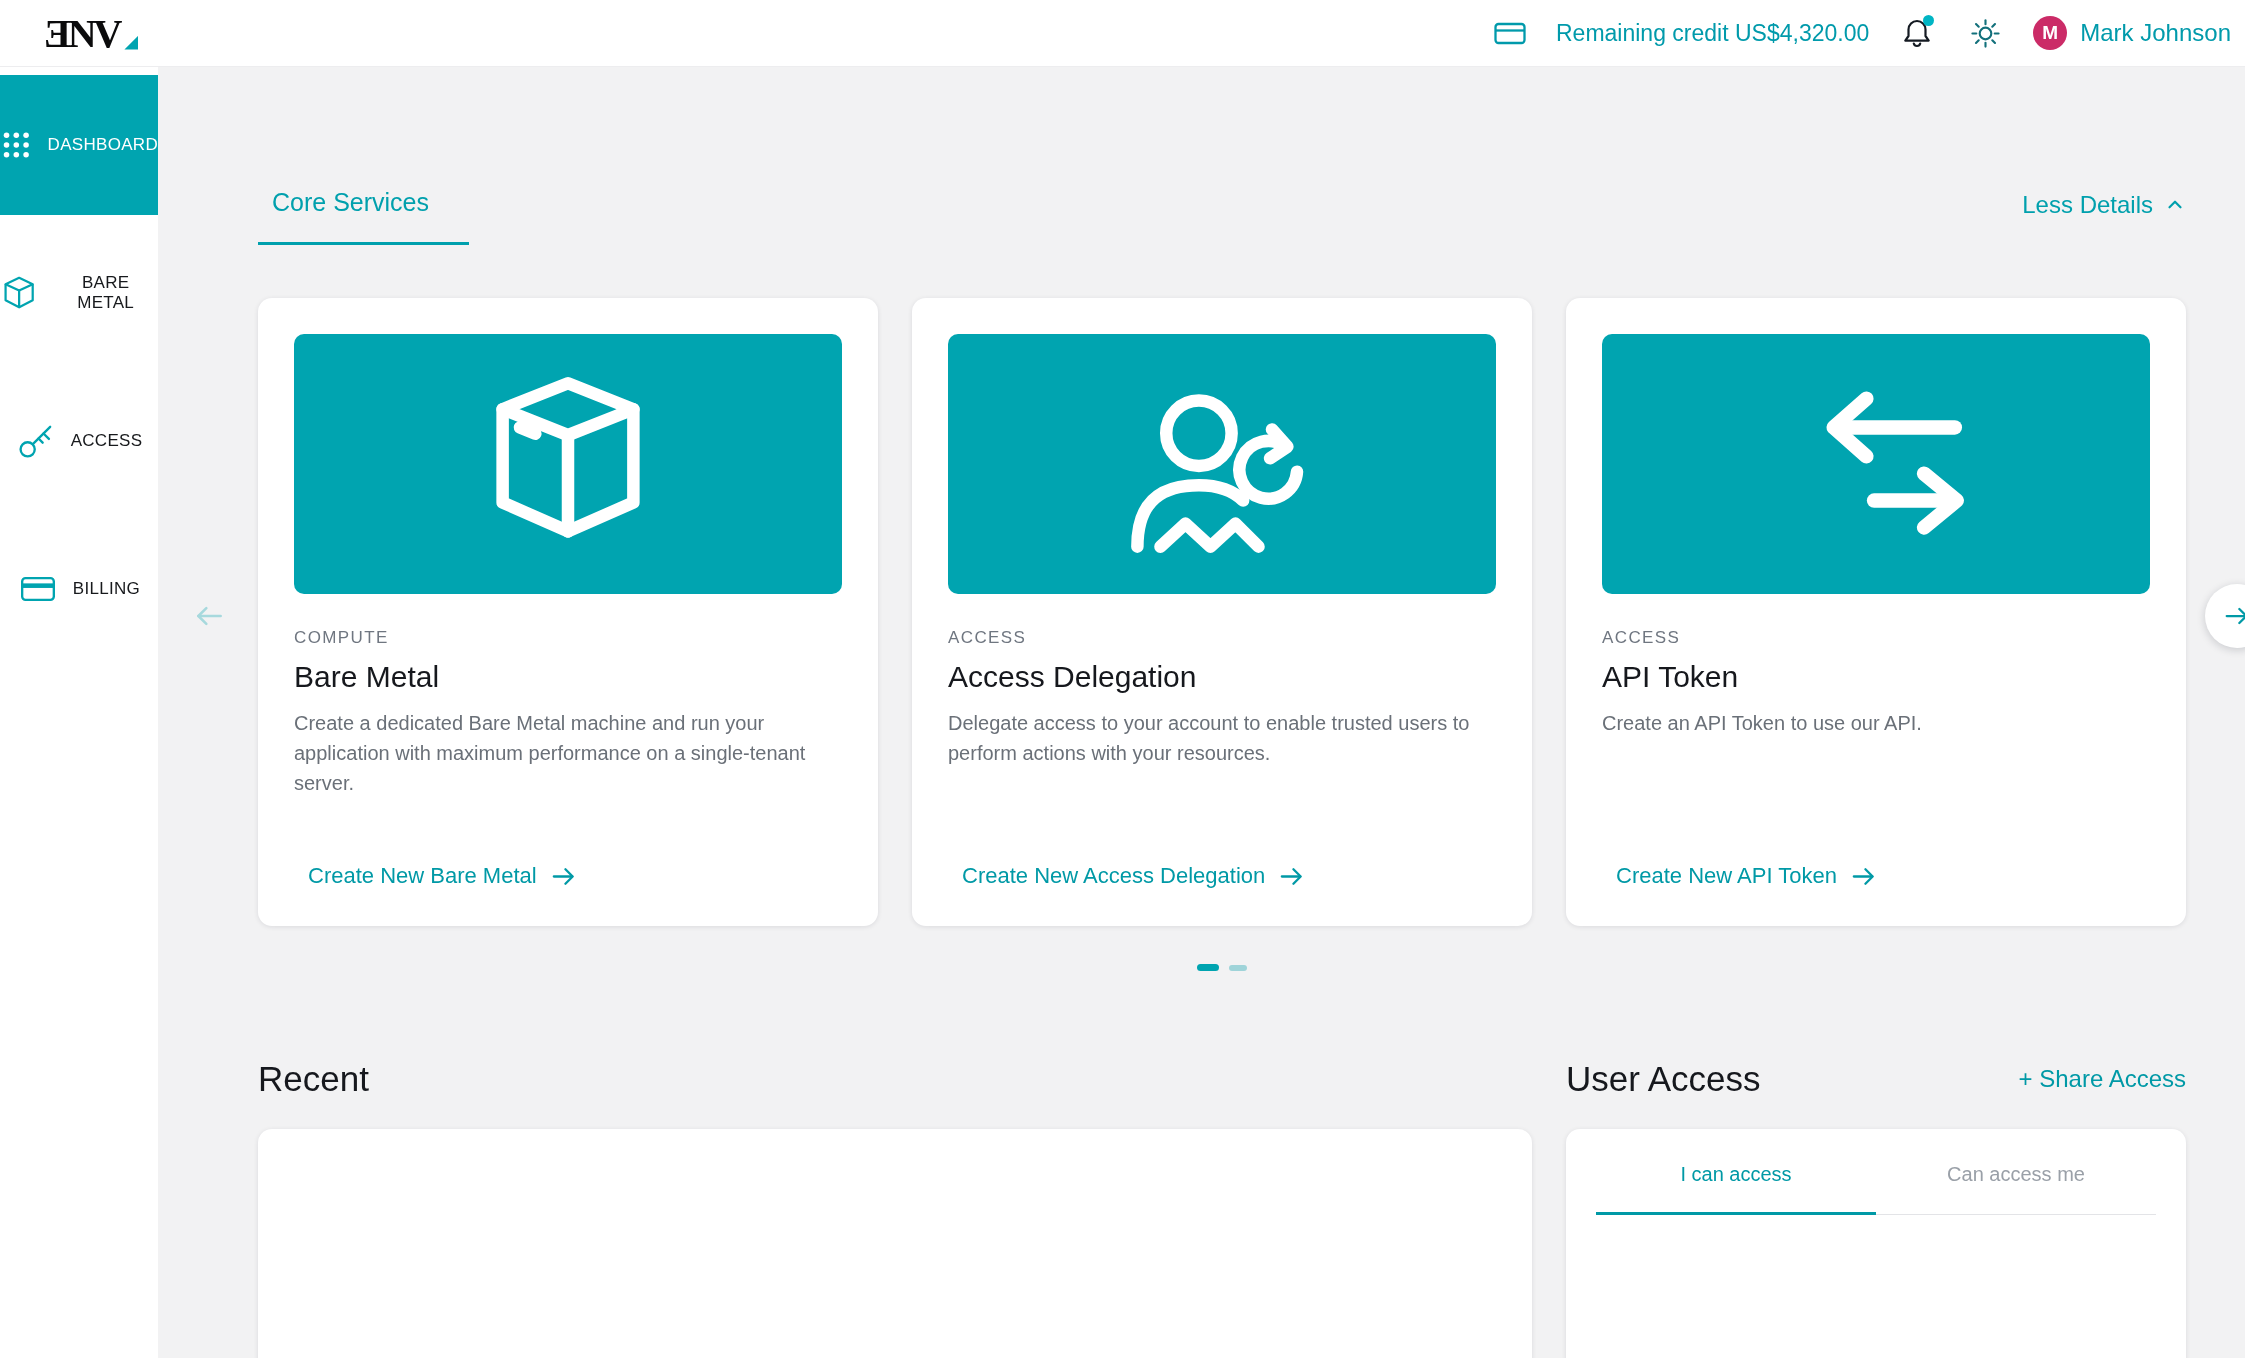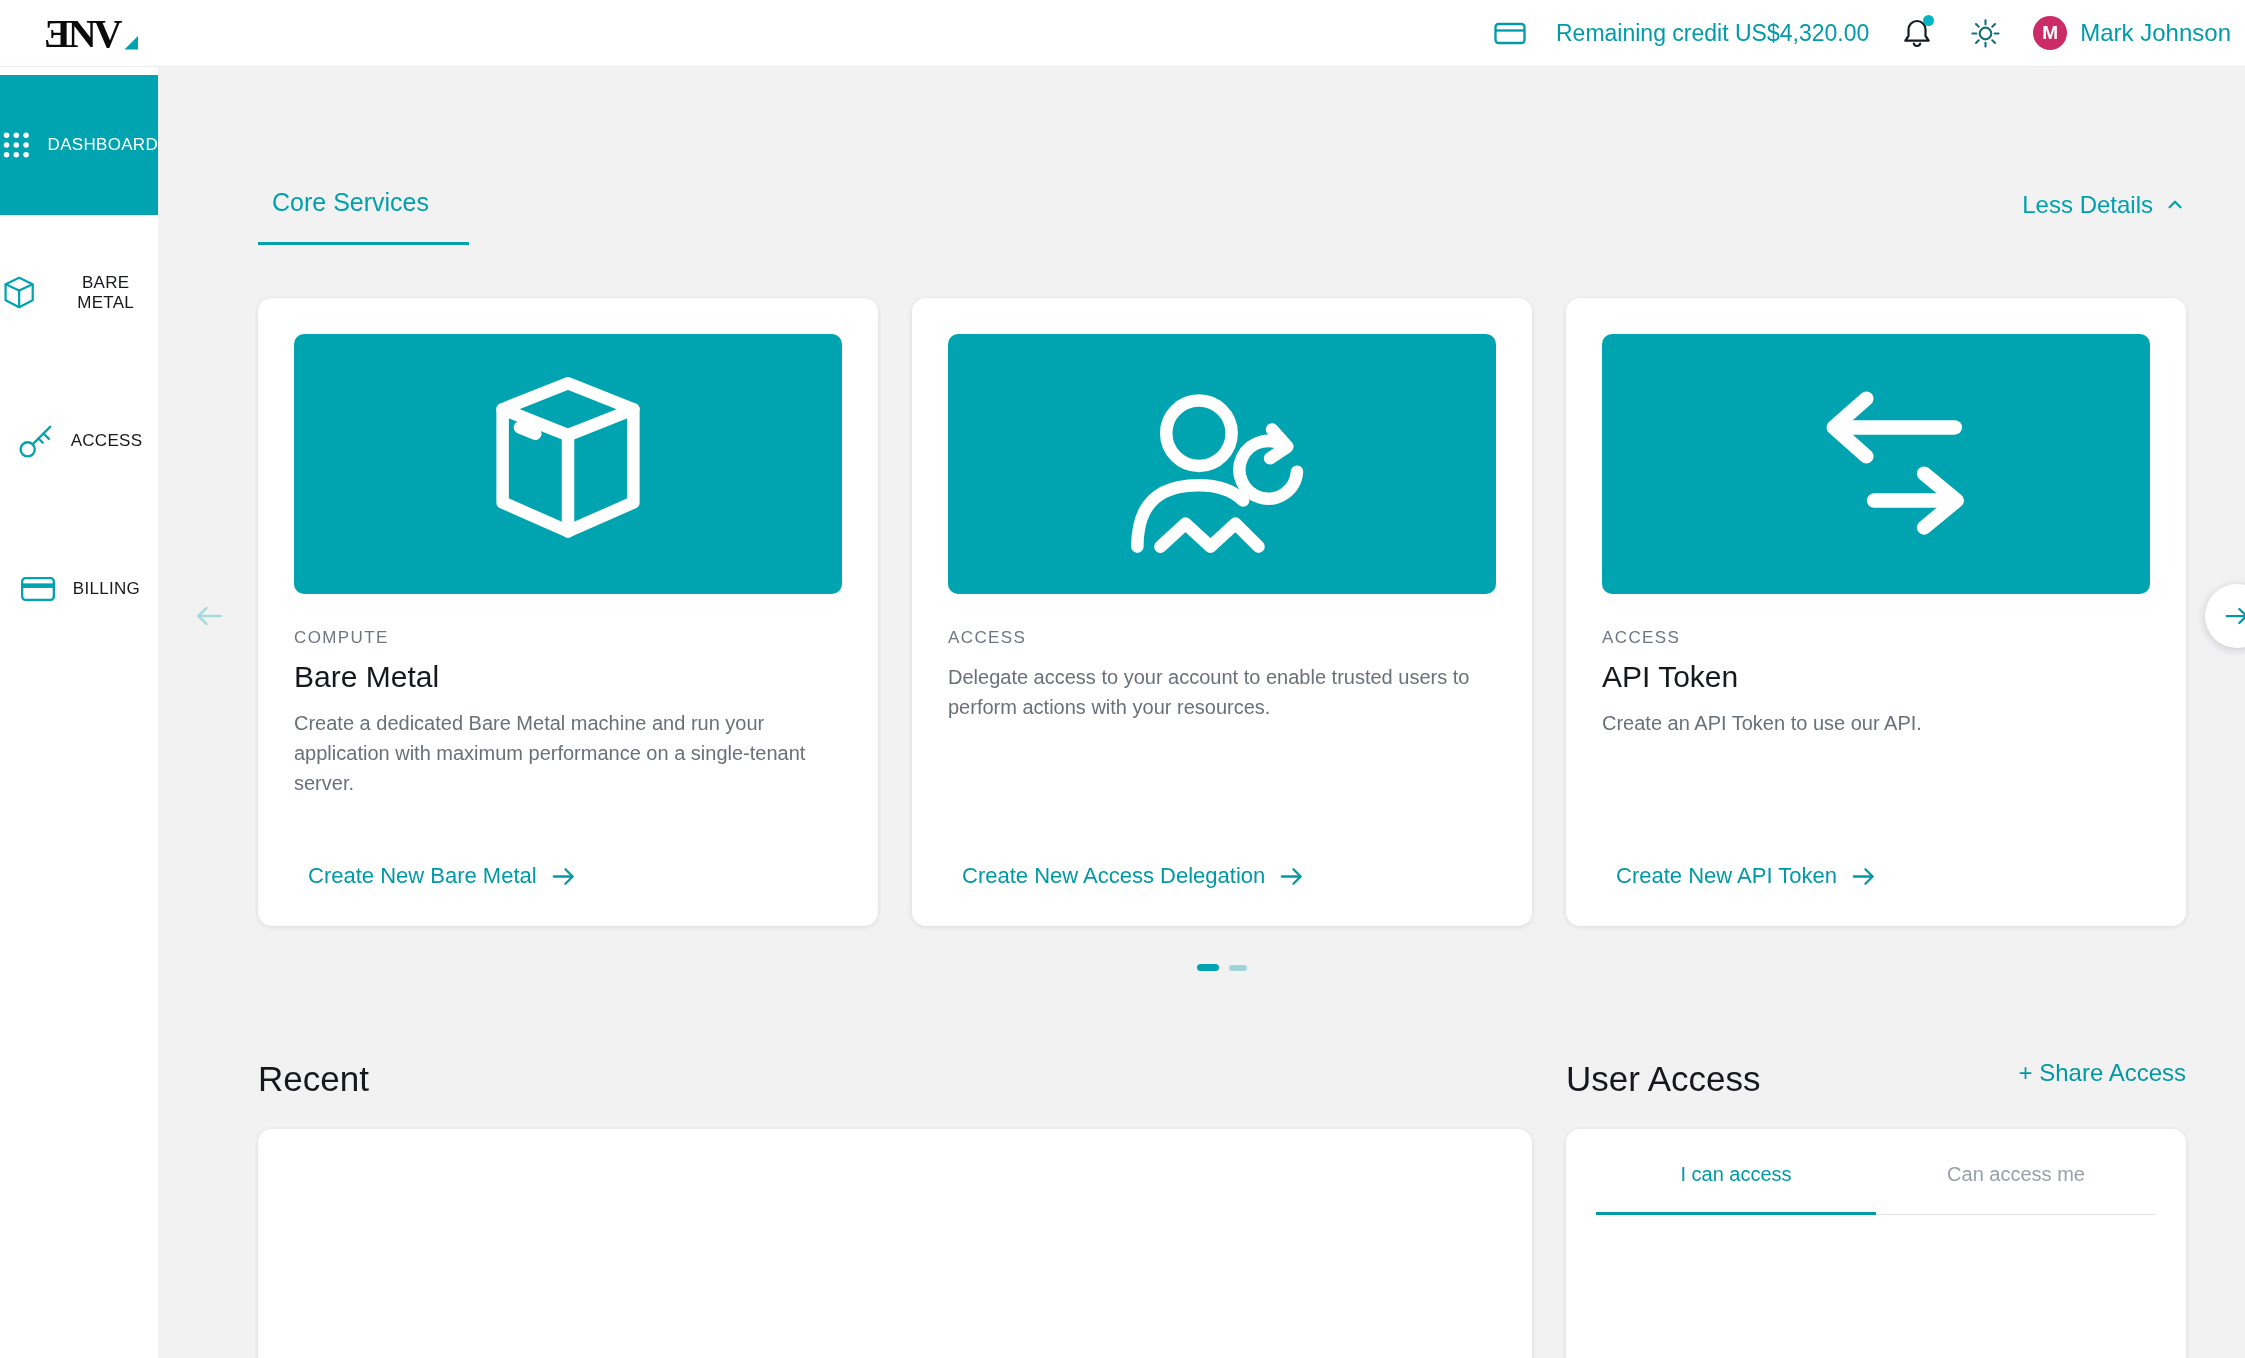--- a/index.html
+++ b/index.html
@@ -64,21 +64,21 @@
 
   .dots { display:flex; align-items:center; justify-content:center; gap:10px; margin-top:38px; }
   .dot { height:6px; width:18px; border-radius:4px; background:#9fd4d9; cursor:pointer; }
   .dot.active { height:7px; width:22px; background:#00a4b0; }
 
   
   .bottom { display:flex; gap:34px; margin-top:88px; }
   .col-recent { width:1274px; }
   .col-ua { width:620px; }
   .section-title { font-size:35px; font-weight:500; color:#16181d; }
-  .ua-head { display:flex; justify-content:space-between; }
+  .ua-head { display:flex; justify-content:space-between; align-items:center; }
   .share-link { color:#0099a6; font-size:24px; cursor:pointer; }
   .panel { background:#fff; border-radius:14px; box-shadow:0 1px 5px rgba(16,24,40,.10);
     margin-top:30px; height:440px; }
   .ua-tabs { display:flex; padding:34px 30px 0; }
   .ua-tab { flex:1; text-align:center; font-size:20px; color:#9aa0a8; padding-bottom:26px;
     border-bottom:1px solid #e3e4e7; cursor:pointer; }
   .ua-tab.active { color:#0099a6; border-bottom:3px solid #0099a6; }
 </style>
 </head>
 <body>
@@ -206,20 +206,21 @@
         <div class="banner">
           <svg viewBox="0 0 260 220" fill="none" stroke="#fff" stroke-width="13" stroke-linejoin="round" stroke-linecap="round">
             <circle cx="106" cy="78" r="34"></circle>
             <path d="M42 196 C42 146 70 132 106 132 C126 132 142 138 152 148"></path>
             <path d="M66 196 L92 172 L118 196 L144 172 L168 196"></path>
             <path d="M196 92 a30 30 0 1 0 12 26"></path>
             <path d="M182 74 L198 92 L180 104"></path>
           </svg>
         </div>
         <div class="category">ACCESS</div>
+        <div class="svc-title">Access Delegation</div>
         <div class="svc-desc">Delegate access to your account to enable trusted users to perform actions with your resources.</div>
         <div class="cta">
           <span>Create New Access Delegation</span>
           <svg width="27" height="27" viewBox="0 0 28 28" fill="none" stroke="#0099a6" stroke-width="2.4" stroke-linecap="round" stroke-linejoin="round">
             <path d="M4 14 H23"></path>
               <path d="M16 6.5 23.5 14 16 21.5"></path>
           </svg>
         </div>
       </div>
 

